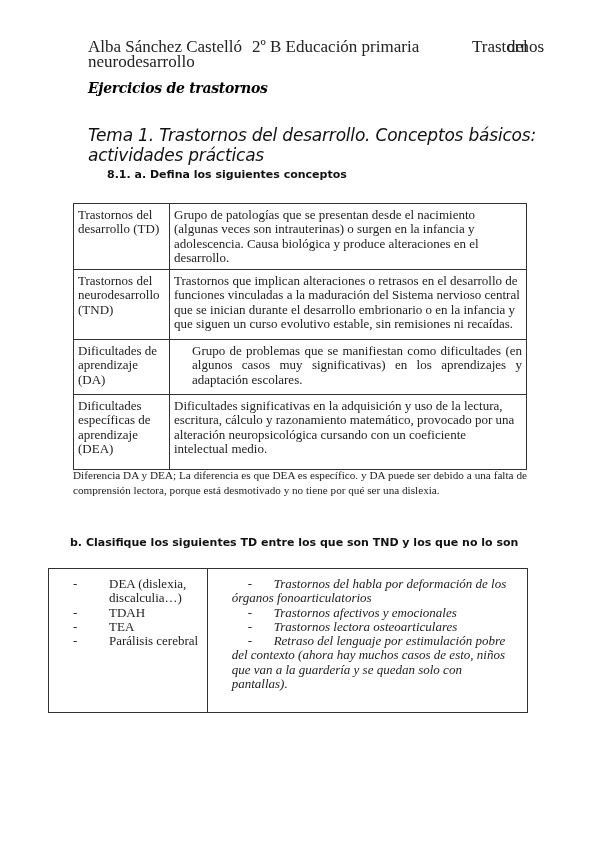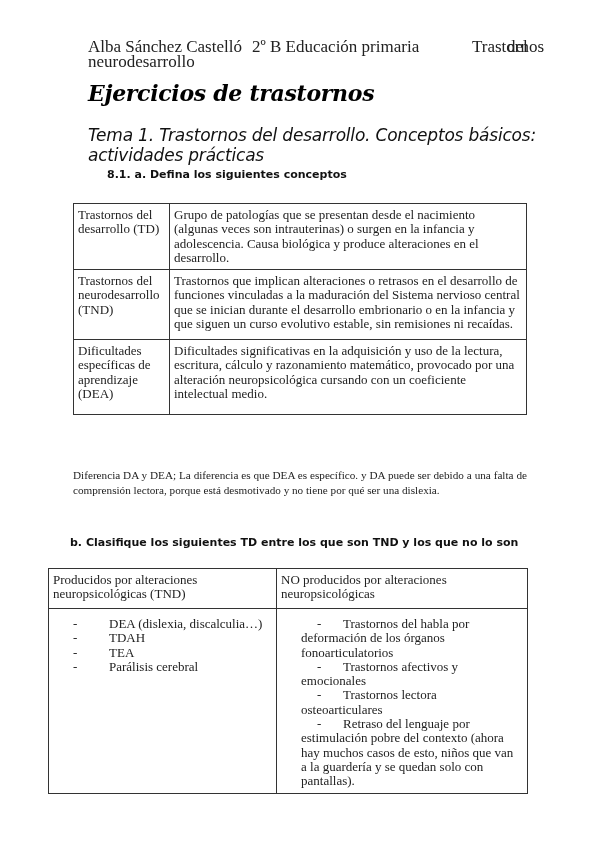--- a/index.html
+++ b/index.html
@@ -1,19 +1,19 @@
 <!DOCTYPE html>
 <html><head>
 <meta charset="utf-8">
 <style>
   html, body { margin: 0; padding: 0; background: #ffffff; }
   body { width: 600px; height: 848px; position: relative; overflow: hidden; color: #111; font-family: "DejaVu Serif", serif; }
   .abs { position: absolute; }
   .hdr { font-family: "Liberation Serif", serif; font-size: 17px; color: #222; }
-  .title { font-family: "DejaVu Serif", serif; font-style: italic; font-weight: bold; font-size: 22px; letter-spacing: -0.3px; color: #000; }
+  .title { font-family: "DejaVu Serif", serif; font-style: italic; font-weight: bold; font-size: 14px; letter-spacing: -0.3px; color: #000; }
   .subtitle { font-family: "DejaVu Sans", sans-serif; font-style: italic; font-size: 17px; color: #111; letter-spacing: -0.2px; }
   .section { font-family: "DejaVu Sans", sans-serif; font-weight: bold; font-size: 11px; color: #111; }
   table.t { border-collapse: collapse; font-family: "Liberation Serif", serif; font-size: 13px; line-height: 14.3px; color: #222; }
   table.t td { border: 1.5px solid #333; vertical-align: top; padding: 4px 4px 4px 4px; }
   .t1 td.k { width: 87px; }
   .just { text-align: justify; }
   .para { font-family: "Liberation Serif", serif; font-size: 11.2px; line-height: 14.5px; color: #222; text-align: justify; }
   ul.dash { list-style: none; margin: 0; padding: 0; }
   ul.dash li { position: relative; }
   .t2 .left li { padding-left: 56px; }
@@ -38,47 +38,47 @@
 <table class="abs t t1" style="left:73px; top:203px; width:454px;">
   <tbody>
       <tr style="height:55px;">
     <td class="k">Trastornos del desarrollo (TD)</td>
     <td>Grupo de patologías que se presentan desde el nacimiento (algunas veces son intrauterinas) o surgen en la infancia y adolescencia. Causa biológica y produce alteraciones en el desarrollo.</td>
   </tr>
   <tr style="height:70px;">
     <td class="k">Trastornos del neurodesarrollo (TND)</td>
     <td>Trastornos que implican alteraciones o retrasos en el desarrollo de funciones vinculadas a la maduración del Sistema nervioso central que se inician durante el desarrollo embrionario o en la infancia y que siguen un curso evolutivo estable, sin remisiones ni recaídas.</td>
   </tr>
+  <tr style="height:55px;">
+    <td class="k">Dificultades de aprendizaje (DA)</td>
+    <td class="just" style="padding-left:22px;">Grupo de problemas que se manifiestan como dificultades (en algunos casos muy significativas) en los aprendizajes y adaptación escolares.</td>
+  </tr>
   <tr style="height:75px;">
     <td class="k">Dificultades específicas de aprendizaje (DEA)</td>
     <td>Dificultades significativas en la adquisición y uso de la lectura, escritura, cálculo y razonamiento matemático, provocado por una alteración neuropsicológica cursando con un coeficiente intelectual medio.</td>
   </tr>
 </tbody>
   </table>
 
 <div class="abs para" style="left:73px; top:468px; width:454px;">Diferencia DA y DEA; La diferencia es que DEA es específico. y DA puede ser debido a una falta de comprensión lectora, porque está desmotivado y no tiene por qué ser una dislexia.</div>
 
 <div class="abs section" style="left:70px; top:536px;">b. Clasifique los siguientes TD entre los que son TND y los que no lo son</div>
 
 <table class="abs t t2" style="left:48px; top:568px; width:480px;">
   <tbody>
-      <tr style="height:40px;">
-    <td style="width:219px;">Producidos por alteraciones neuropsicológicas (TND)</td>
-    <td>NO producidos por alteraciones neuropsicológicas</td>
-  </tr>
   <tr style="height:144px;">
     <td class="left" style="padding-top:8px;">
       <ul class="dash">
         <li><span class="d">-</span><span>DEA (dislexia, discalculia…)</span></li>
         <li><span class="d">-</span><span>TDAH</span></li>
         <li><span class="d">-</span><span>TEA</span></li>
         <li><span class="d">-</span><span>Parálisis cerebral</span></li>
       </ul>
     </td>
-    <td class="right" style="padding-top:8px; padding-left:24px; padding-right:8px;">
+    <td class="right" style="padding-top:8px; padding-left:24px; padding-right:8px;font-style:italic;">
       <ul class="dash">
         <li><span class="d">-</span><span>Trastornos del habla por deformación de los órganos fonoarticulatorios</span></li>
         <li><span class="d">-</span><span>Trastornos afectivos y emocionales</span></li>
         <li><span class="d">-</span><span>Trastornos lectora osteoarticulares</span></li>
         <li><span class="d">-</span><span>Retraso del lenguaje por estimulación pobre del contexto (ahora hay muchos casos de esto, niños que van a la guardería y se quedan solo con pantallas).</span></li>
       </ul>
     </td>
   </tr>
 </tbody>
   </table>

